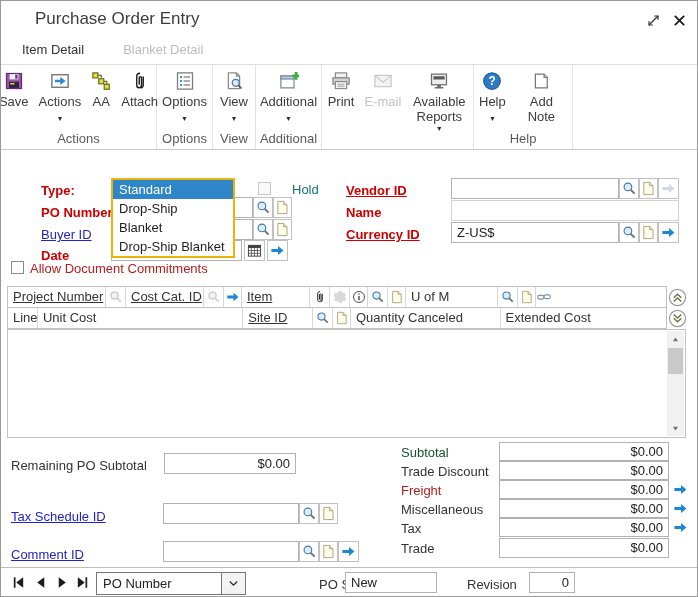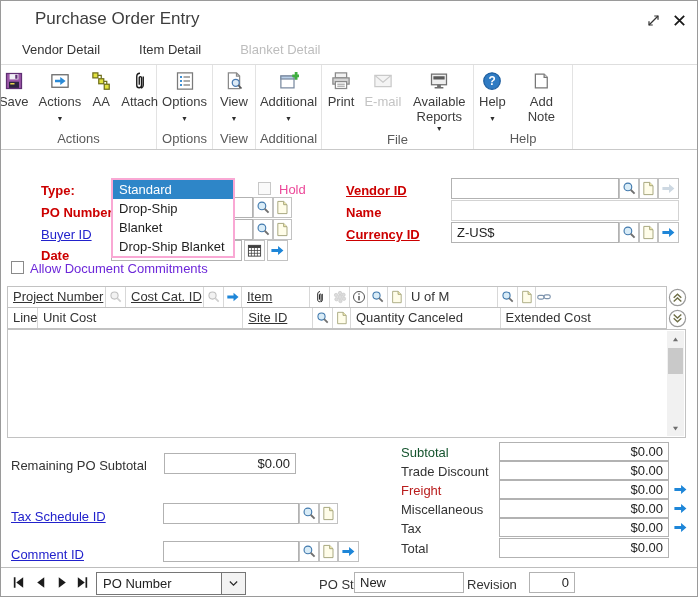--- a/index.html
+++ b/index.html
@@ -37,24 +37,24 @@
   .link { color:#2222cc; text-decoration:underline; cursor:pointer; }
   .field { position:absolute; height:21px; border:1px solid #b2b2b2; background:#fff;
            font-size:13px; line-height:19px; padding:0 5px; color:#222; }
   .field.soft { border-color:#d3d3d3; }
   .money { text-align:right; }
   .icbtn { position:absolute; width:20px; height:21px; border:1px solid #c2c2c2; background:#fff;
            display:flex; align-items:center; justify-content:center; cursor:pointer; }
   .icbtn svg { width:15px; height:15px; }
   .cb { position:absolute; width:13px; height:13px; border:1px solid #8a8a8a; background:#fff; cursor:pointer; }
   .cb.disabled { border-color:#c8c8c8; background:#fafafa; }
-  .gray { color:#ec4899; }
+  .gray { color:#0f766e;margin-left:13px; }
 
   
-  .ddl { position:absolute; left:110px; top:177px; width:124px; border:2px solid #f9a8d4; background:#fff; z-index:9; }
+  .ddl { position:absolute; left:110px; top:177px; width:124px; border:2px solid #eab308; background:#fff; z-index:9; }
   .ddl-item { height:19px; line-height:19px; font-size:13px; padding:0 6px; color:#1e1e1e; cursor:pointer; white-space:nowrap; overflow:hidden; }
   .ddl-item.selected { background:#2e86c8; color:#fff; }
 
   
   .gh-row { position:absolute; left:6px; width:660px; height:22px; display:flex;
             border:1px solid #c2c2c2; background:#fff; }
   .gh-cell { font-size:13px; line-height:20px; padding:0 5px; border-right:1px solid #d8d8d8;
              white-space:nowrap; overflow:hidden; color:#333; }
   .gh-ic { display:flex; align-items:center; justify-content:center; border-right:1px solid #d8d8d8; cursor:pointer; }
   .gh-ic svg { width:14px; height:14px; }
@@ -248,21 +248,20 @@
         <use href="#i-expand"></use>
       </svg>
   </div>
   <div class="chrome-btn" style="left:668px">
     <svg>
         <use href="#i-x"></use>
       </svg>
   </div>
 
   <div class="tabs">
-    <div class="tab">Vendor Detail</div>
     <div class="tab">Item Detail</div>
     <div class="tab disabled">Blanket Detail</div>
   </div>
 
   <div class="toolbar">
     <div class="tb-group" style="width:156px">
       <div class="tb-buttons">
         <div class="tb-btn">
           <svg class="ic">
               <use href="#i-floppy"></use>
@@ -346,21 +345,20 @@
           <span class="tb-label">E-mail</span>
         </div>
         <div class="tb-btn" style="width:66px">
           <svg class="ic">
               <use href="#i-report"></use>
             </svg>
           <span class="tb-label">Available Reports</span>
           <span class="tb-caret" style="margin-top:1px">▼</span>
         </div>
       </div>
-      <div class="tb-group-label">File</div>
     </div>
 
     <div class="tb-group" style="width:99px;border-right:1px solid #e3e3e3">
       <div class="tb-buttons">
         <div class="tb-btn">
           <svg class="ic">
               <use href="#i-help"></use>
             </svg>
           <span class="tb-label">Help</span>
           <span class="tb-caret">▼</span>
@@ -415,21 +413,21 @@
   <div class="icbtn" style="left:266px;top:239px;width:21px">
       <svg>
         <use href="#i-arrow"></use>
       </svg>
     </div>
 
   <div class="cb disabled" style="left:257px;top:181px"></div>
   <span class="lbl gray" style="left:278px;top:181px">Hold</span>
 
   <div class="cb" style="left:10px;top:260px"></div>
-  <span class="lbl" style="left:29px;top:260px;color:#6d28d9">Allow Document Commitments</span>
+  <span class="lbl" style="left:29px;top:260px;color:#b91c1c">Allow Document Commitments</span>
 
   <span class="lbl requnder" style="left:345px;top:182px">Vendor ID</span>
   <span class="lbl req" style="left:345px;top:204px">Name</span>
   <span class="lbl requnder" style="left:345px;top:226px">Currency ID</span>
 
   <div class="field" style="left:450px;top:177px;width:168px"></div>
   <div class="icbtn" style="left:618px;top:177px">
       <svg>
         <use href="#i-mag"></use>
       </svg>
@@ -631,21 +629,21 @@
     </div>
 
   <span class="lbl" style="left:400px;top:520px;color:#333">Tax</span>
   <div class="field money" style="left:498px;top:517px;width:170px;height:19px;line-height:17px">$0.00</div>
   <div class="icbtn" style="left:670px;top:518px;width:18px;height:17px;border:none">
       <svg>
         <use href="#i-arrow"></use>
       </svg>
     </div>
 
-  <span class="lbl" style="left:400px;top:540px;color:#333">Total</span>
+  <span class="lbl" style="left:400px;top:540px;color:#333">Trade</span>
   <div class="field money" style="left:498px;top:537px;width:170px;height:20px;line-height:18px">$0.00</div>
 
   <div class="footer">
     <div class="nav" style="left:10px"><svg>
           <use href="#i-nav-first"></use>
         </svg></div>
     <div class="nav" style="left:32px"><svg>
           <use href="#i-nav-prev"></use>
         </svg></div>
     <div class="nav" style="left:54px"><svg>
@@ -658,19 +656,19 @@
     <div class="browse">
       <span class="browse-text">PO Number</span>
       <span class="browse-chev">
           <svg>
             <use href="#i-chev-dn"></use>
           </svg>
         </span>
     </div>
 
     <span class="f-lbl" style="left:318px">PO Status</span>
-    <div class="field" style="left:353px;top:4px;width:110px">New</div>
+    <div class="field" style="left:344px;top:4px;width:92px">New</div>
 
     <span class="f-lbl" style="left:466px">Revision</span>
     <div class="field money" style="left:528px;top:4px;width:46px">0</div>
   </div>
 
 </div>
 
 </body></html>

